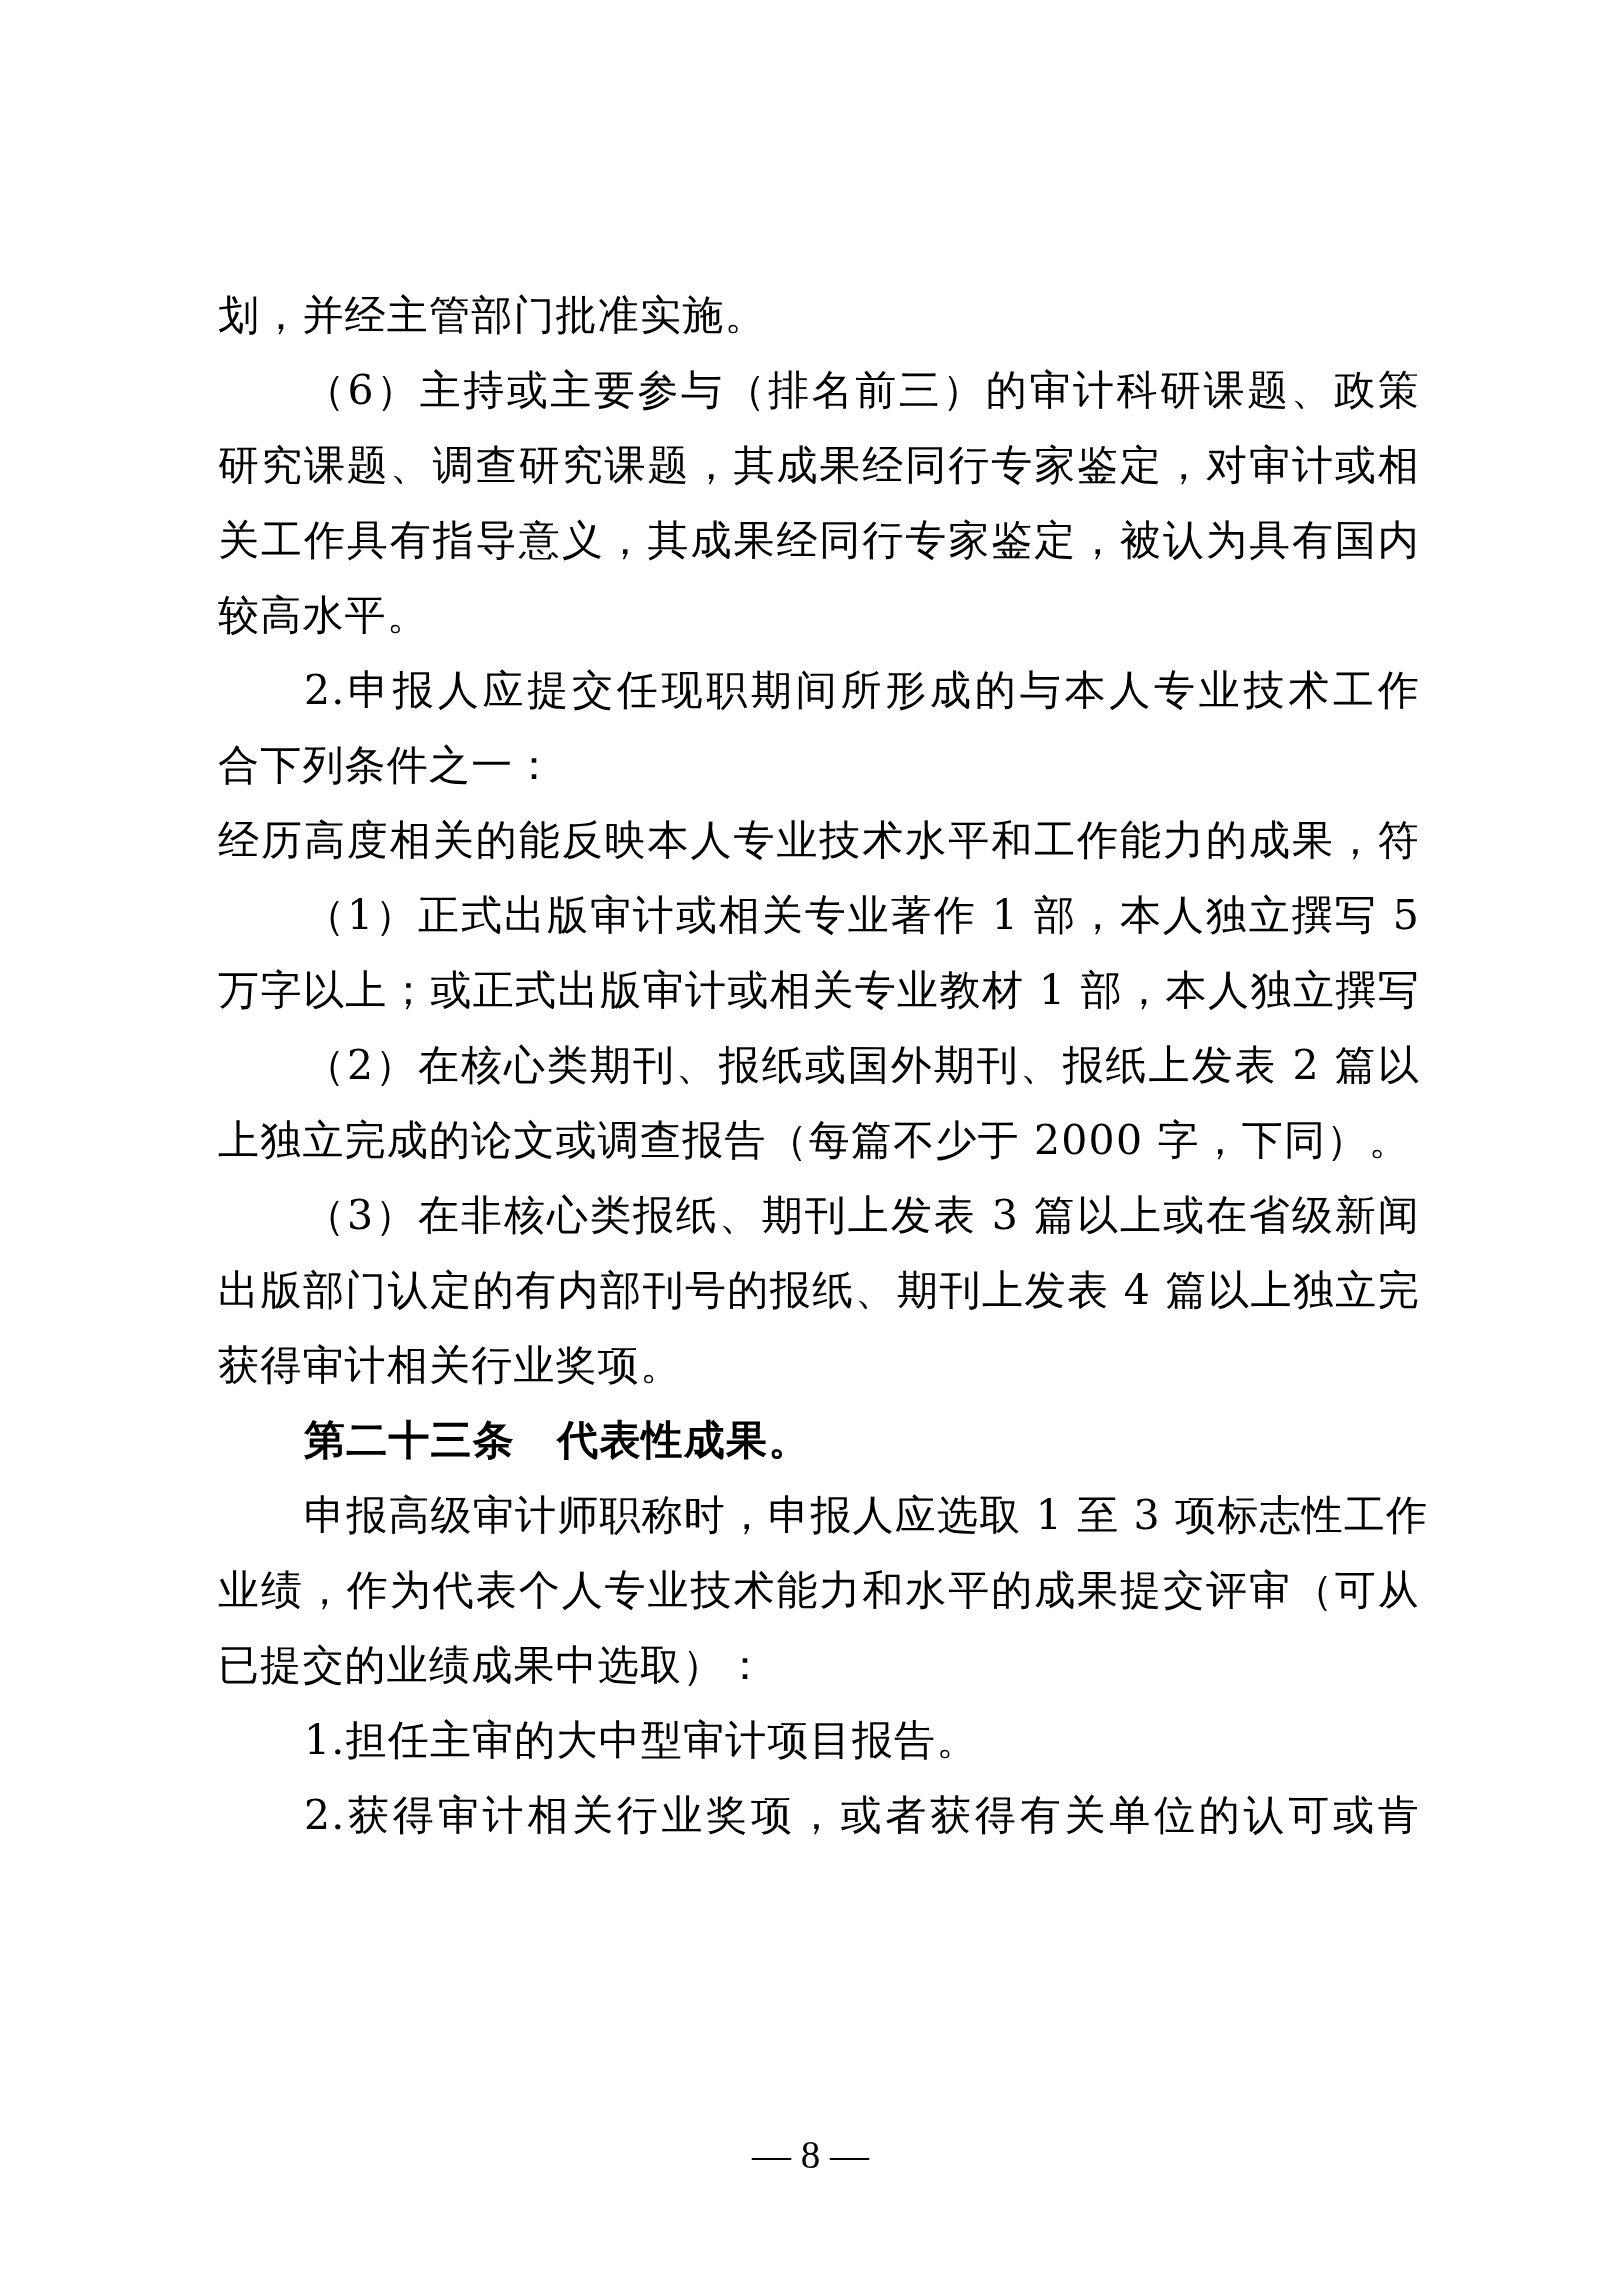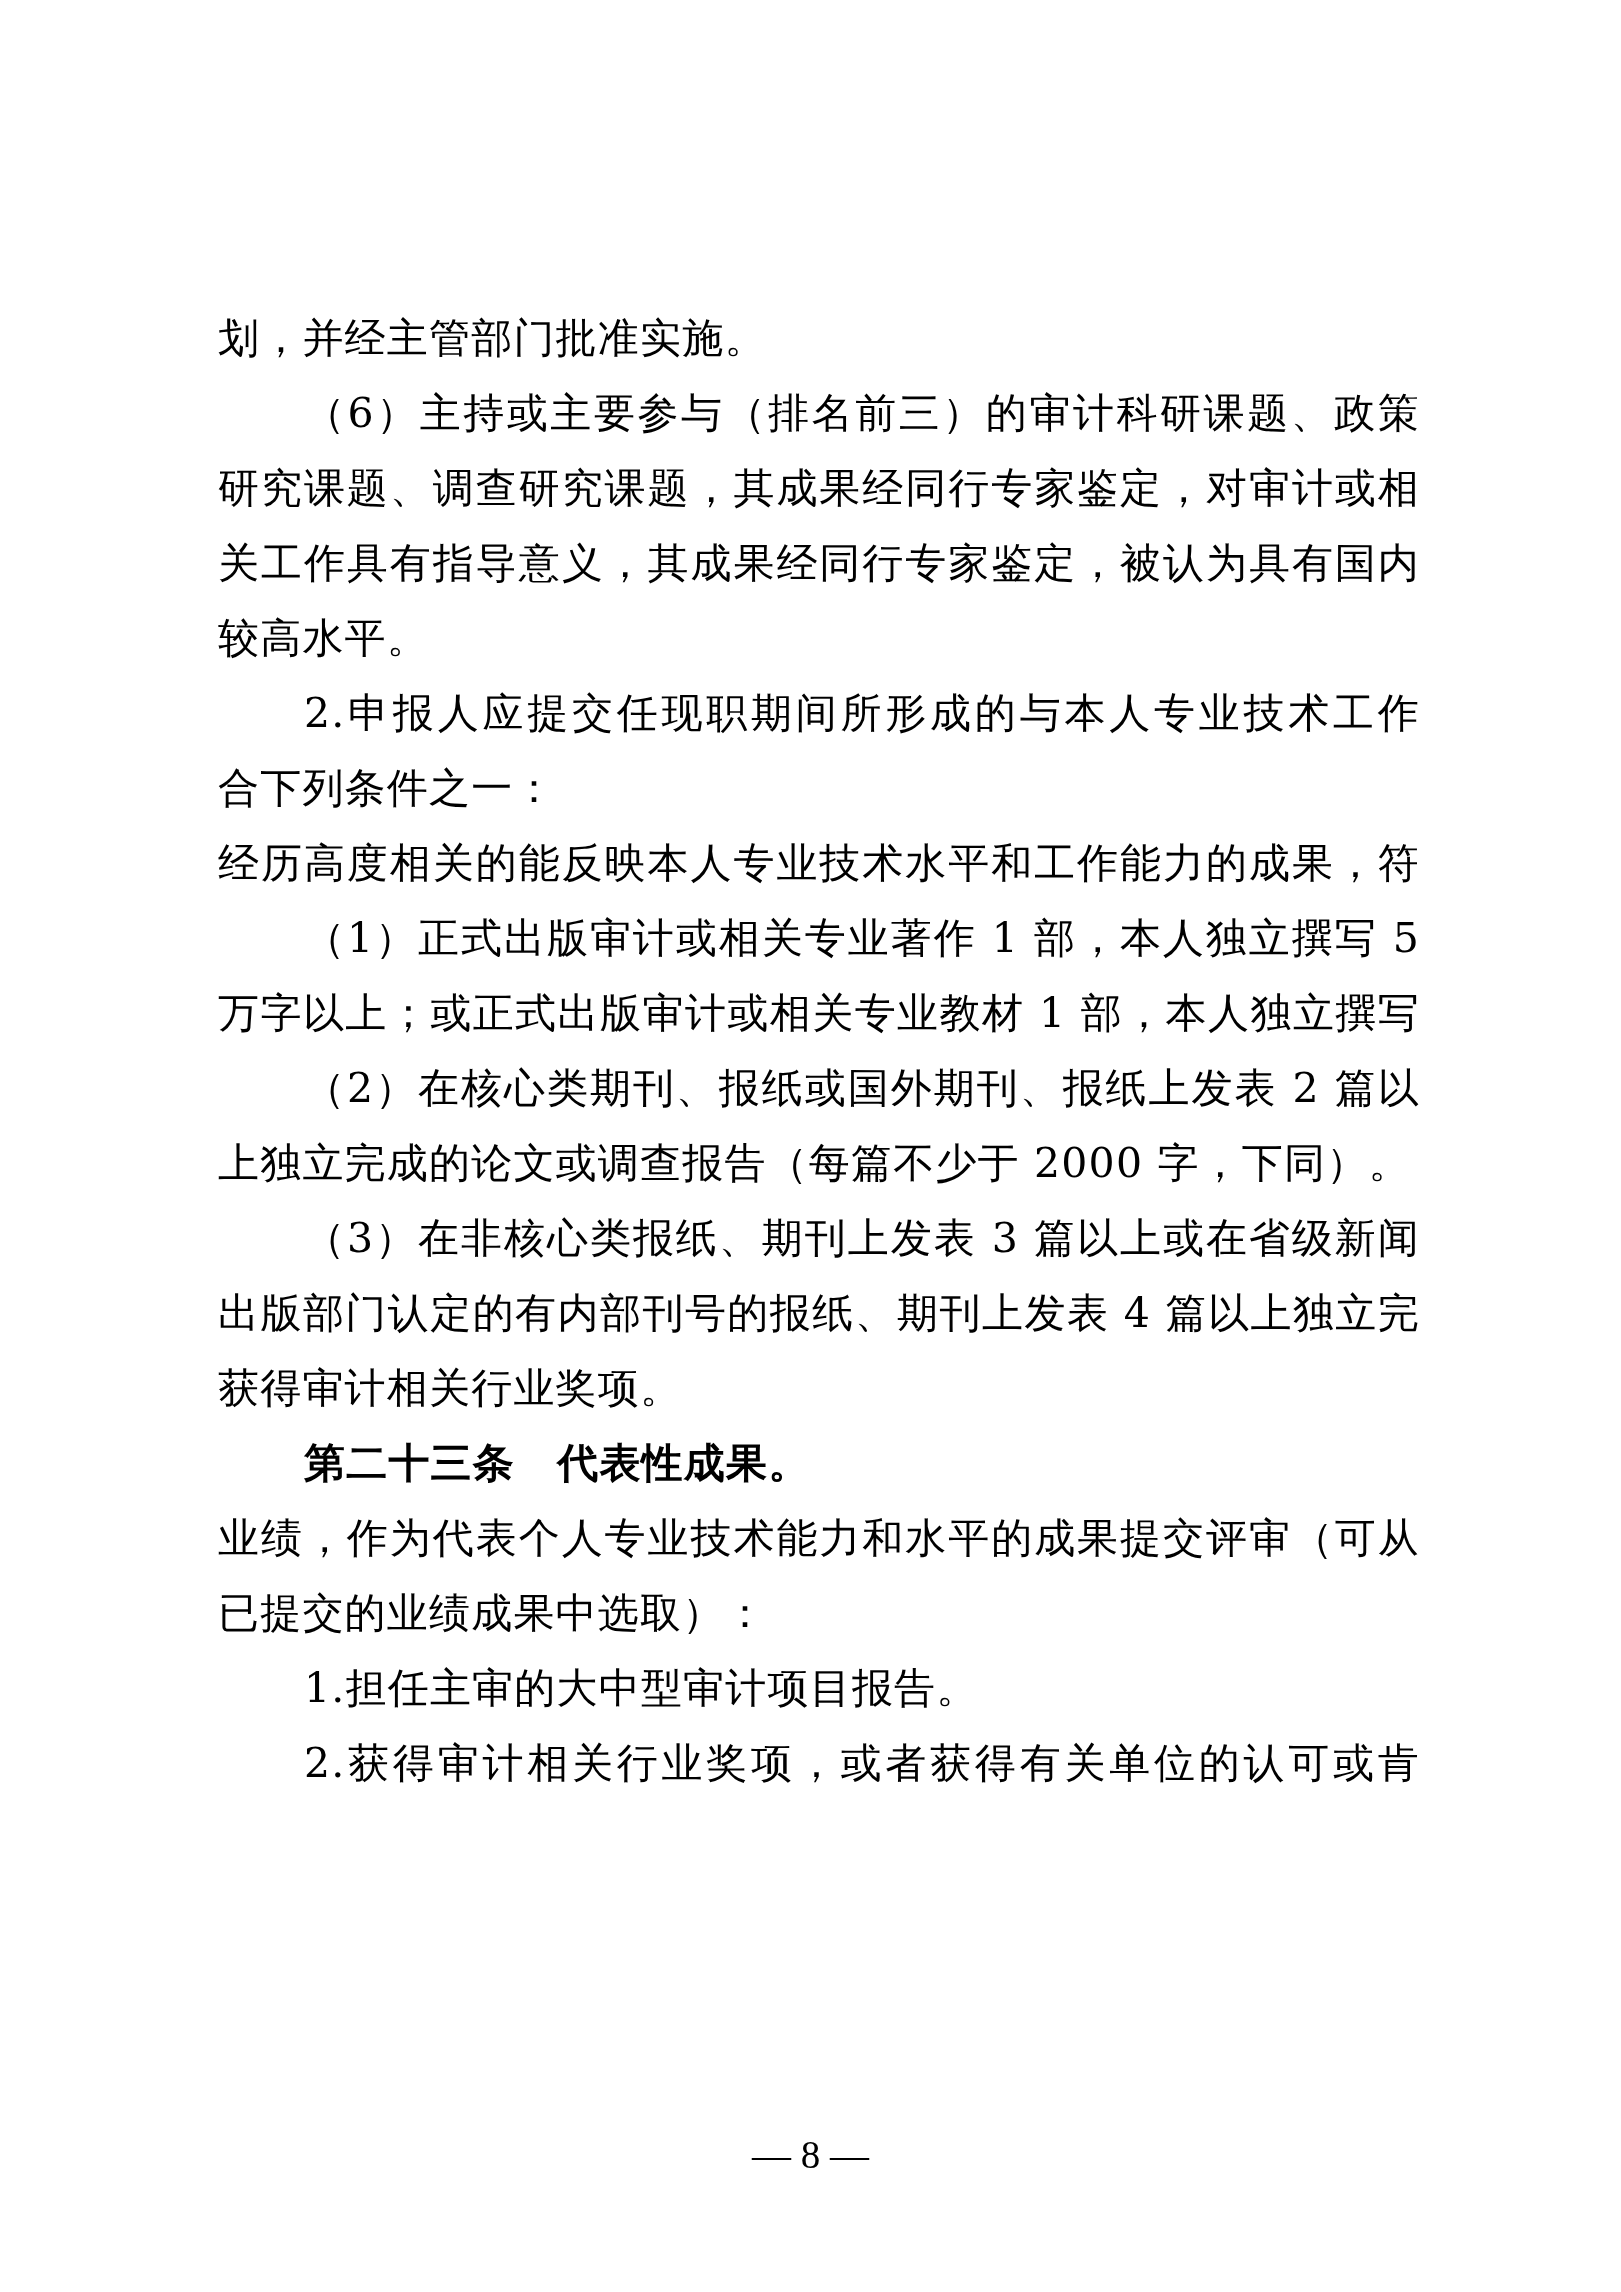--- a/index.html
+++ b/index.html
@@ -11,21 +11,21 @@
     width: 1621px;
     height: 2293px;
     position: relative;
     overflow: hidden;
     font-family: "DejaVu Serif", "Liberation Serif", serif;
     color: #000000;
   }
   .page {
     position: absolute;
     left: 218px;
-    top: 301px;
+    top: 278px;
     width: 1202px;
   }
   .line {
     height: 75px;
     line-height: 75px;
     font-size: 41px;
     white-space: nowrap;
     letter-spacing: 1.2px;
     text-align: justify;
     text-align-last: justify;
@@ -65,20 +65,21 @@
   <div class="line last">合下列条件之一：</div>
   <div class="line">经历高度相关的能反映本人专业技术水平和工作能力的成果，符</div>
   <div class="line indent">（1）正式出版审计或相关专业著作 1 部，本人独立撰写 5</div>
   <div class="line">万字以上；或正式出版审计或相关专业教材 1 部，本人独立撰写</div>
   <div class="line indent">（2）在核心类期刊、报纸或国外期刊、报纸上发表 2 篇以</div>
   <div class="line last">上独立完成的论文或调查报告（每篇不少于 2000 字，下同）。</div>
   <div class="line indent">（3）在非核心类报纸、期刊上发表 3 篇以上或在省级新闻</div>
   <div class="line">出版部门认定的有内部刊号的报纸、期刊上发表 4 篇以上独立完</div>
   <div class="line last">获得审计相关行业奖项。</div>
   <div class="line indent heading">第二十三条　代表性成果。</div>
+  <div class="line indent">申报高级审计师职称时，申报人应选取 1 至 3 项标志性工作</div>
   <div class="line">业绩，作为代表个人专业技术能力和水平的成果提交评审（可从</div>
   <div class="line last">已提交的业绩成果中选取）：</div>
   <div class="line indent last">1.担任主审的大中型审计项目报告。</div>
   <div class="line indent">2.获得审计相关行业奖项，或者获得有关单位的认可或肯</div>
 </div>
 
 <div class="page-number">— 8 —</div>
 
 
 </body></html>

